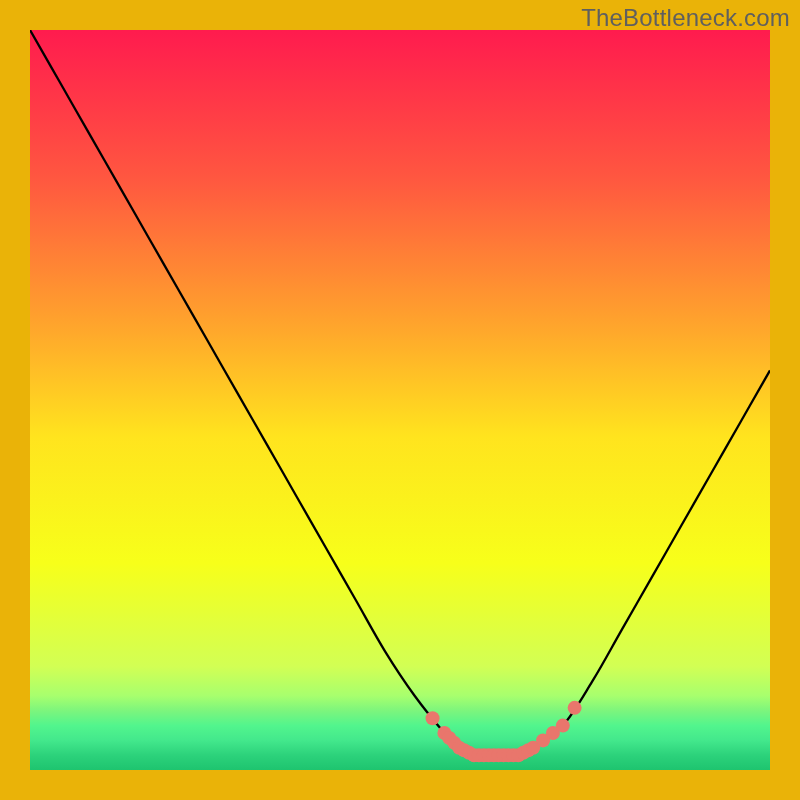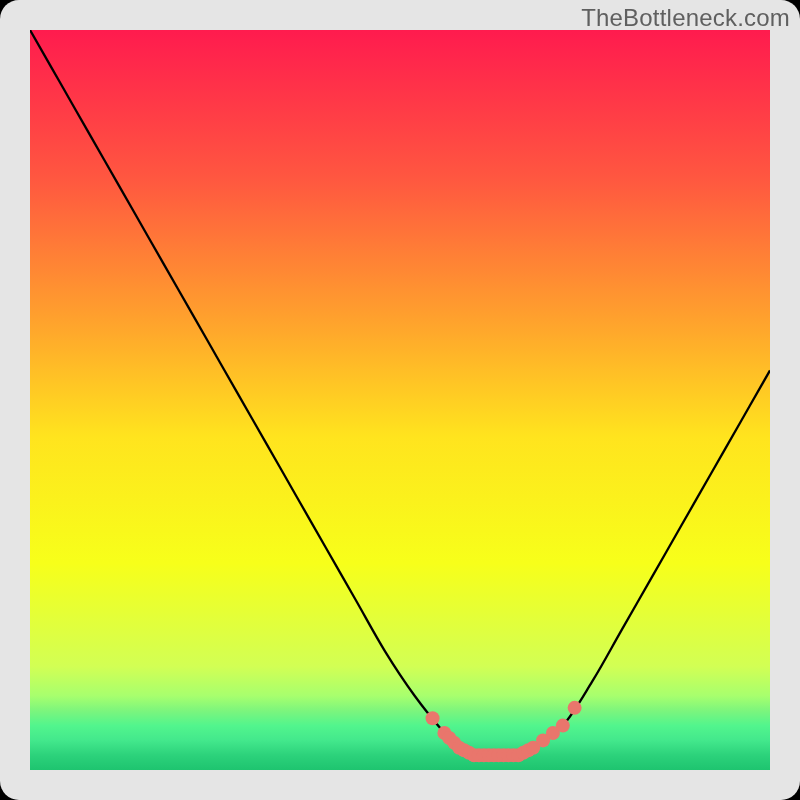--- a/index.html
+++ b/index.html
@@ -8,22 +8,21 @@
     width: 800px;
     height: 800px;
     overflow: hidden;
     background: #000;
     font-family: Arial, Helvetica, sans-serif;
   }
   .stage {
     position: relative;
     width: 800px;
     height: 800px;
-    background: #e5e5e5;
-    border-radius: 19px;
+    background: #eab308;
   }
   .watermark {
     position: absolute;
     top: 4px;
     right: 10px;
     font-size: 24px;
     font-weight: 400;
     color: #5f5f5f;
     letter-spacing: 0.2px;
     z-index: 50;

